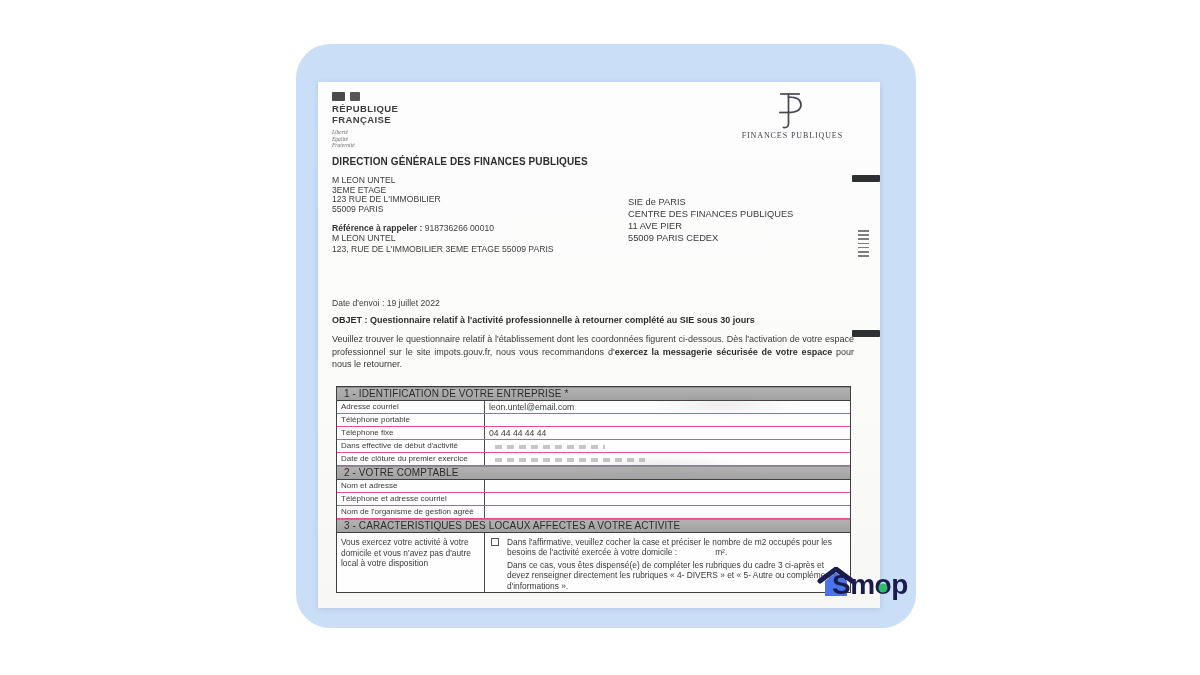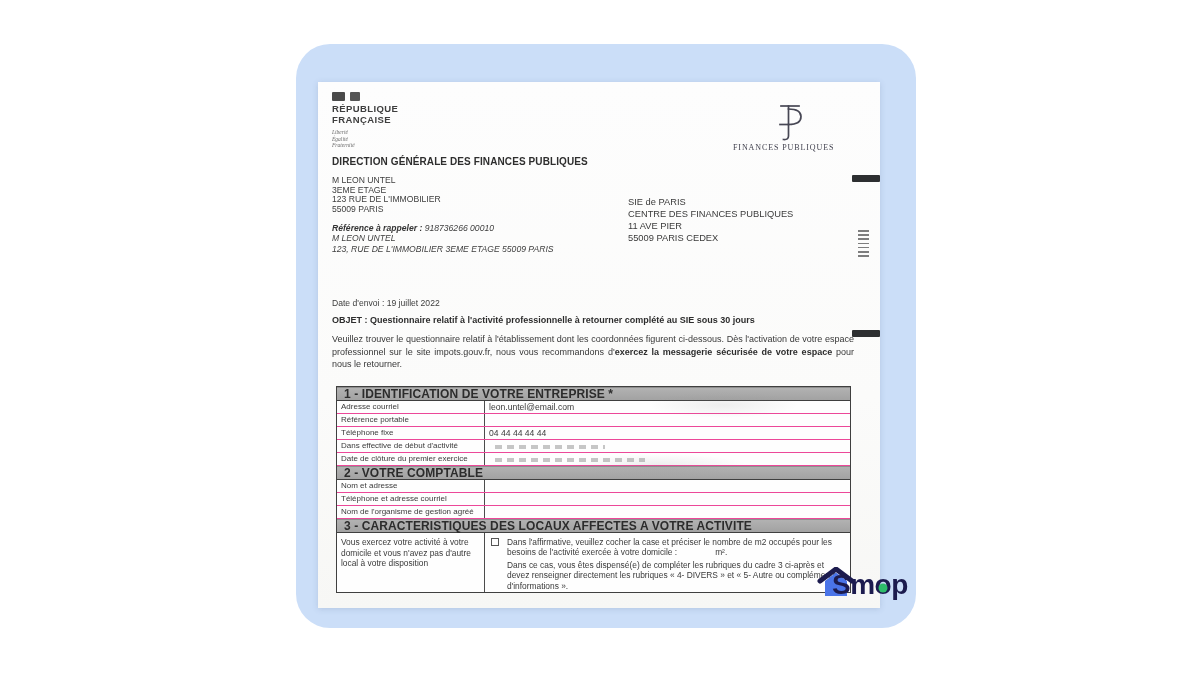--- a/index.html
+++ b/index.html
@@ -20,34 +20,34 @@
   .marianne { position:absolute; left:14px; top:10px; }
   .flag-marks { display:flex; gap:5px; margin-bottom:3px; }
   .flag-marks i { display:block; width:13px; height:9px; background:#4a4a4a; border-radius:1px; }
   .flag-marks i:last-child { width:10px; background:#555; }
   .rf-title { font-weight:bold; font-size:9.5px; line-height:10.5px; letter-spacing:.4px; color:#3e3e3e; }
   .motto { margin-top:4px; font-family:"Liberation Serif", serif; font-style:italic;
     font-size:5.5px; line-height:6.5px; color:#6a6a6a; }
   .motto span { display:block; }
 
   
-  .fp-logo { position:absolute; left:415px; top:21px; width:110px; text-align:left; }
+  .fp-logo { position:absolute; left:415px; top:9px; width:110px; text-align:right; }
   .fp-mono { display:block; margin:0 auto; }
   .fp-label { display:block; margin-top:2px; font-family:"Liberation Serif", serif;
     font-size:8px; letter-spacing:.9px; color:#3f3f4c; }
 
   .direction { position:absolute; left:14px; top:74px; font-size:10px; font-weight:bold;
     letter-spacing:.1px; color:#2e2e2e; }
 
   .sender { position:absolute; left:14px; top:94px; font-size:8.6px; line-height:9.6px; color:#3d3d3d; }
   .sender span { display:block; }
 
   .refblock { position:absolute; left:14px; top:141px; font-size:8.6px; line-height:10.4px; color:#3d3d3d; }
   .refblock .b { font-weight:bold; color:#333; }
-  .refblock span { display:inline;font-style:italic; }
+  .refblock span { display:inline; }
   .refblock .line { display:block; }
 
   .recipient { position:absolute; left:310px; top:114px; font-size:9.3px; line-height:12px; color:#3a3a3a; }
   .recipient span { display:block; }
 
   
   .bar1, .bar2 { position:absolute; left:534px; width:28px; height:7px;
     background:#2d2f31; border-radius:1px; }
   .bar1 { top:93px; } .bar2 { top:248px; }
   .vcode { position:absolute; left:540px; top:148px; width:11px; height:28px; opacity:.7;
@@ -59,21 +59,21 @@
     font-weight:bold; color:#2d2d2d; }
   .bodytext { position:absolute; left:14px; top:251px; width:522px; font-size:9px;
     line-height:12.6px; text-align:justify; color:#383838; }
   .bodytext .b { font-weight:bold; color:#2d2d2d; }
 
   
   .ftable { position:absolute; left:18px; top:304px; width:515px;
     border:1px solid #3f3f3f; background:#fefefe; }
   .thead { display:flex; align-items:center; height:14px; background:linear-gradient(180deg,#b3b3b3,#a2a2a2);
     border-bottom:1px solid #3f3f3f; box-shadow:inset 0 1px 0 #8e8e8e;
-    font-size:12px; font-weight:bold; color:#2c2c2c; padding-left:7px; letter-spacing:.1px; }
+    font-size:10px; font-weight:normal; color:#2c2c2c; padding-left:7px; letter-spacing:.1px; }
   .trow { display:flex; height:13px; border-bottom:1px solid #ec4899; }
   .trow:last-child { border-bottom:none; }
   .tcell { font-size:8px; color:#3a3a3a; padding:1px 0 0 4px; overflow:hidden; white-space:nowrap; }
   .tcell.label { width:148px; border-right:1px solid #4c4c4c; }
   .tcell.value { flex:1; font-size:8.6px; }
   .smudge { margin:4px 0 0 6px; width:110px; height:4px; opacity:.55; filter:blur(.5px);
     background:repeating-linear-gradient(90deg,#9a9a9a 0 7px, transparent 7px 12px); }
   .smudge.s2 { width:150px; }
 
   .bigrow { display:flex; height:59px; }
@@ -177,21 +177,21 @@
     </div>
 
     <div class="ftable">
       <div class="thead">1 - IDENTIFICATION DE VOTRE ENTREPRISE *</div>
 
       <div class="trow">
         <div class="tcell label">Adresse courriel</div>
         <div class="tcell value">leon.untel@email.com</div>
       </div>
       <div class="trow">
-        <div class="tcell label">Référence portable</div>
+        <div class="tcell label">Téléphone portable</div>
         <div class="tcell value"></div>
       </div>
       <div class="trow">
         <div class="tcell label">Téléphone fixe</div>
         <div class="tcell value">04 44 44 44 44</div>
       </div>
       <div class="trow">
         <div class="tcell label">Dans effective de début d'activité</div>
         <div class="tcell value">
             <div class="smudge"></div>

